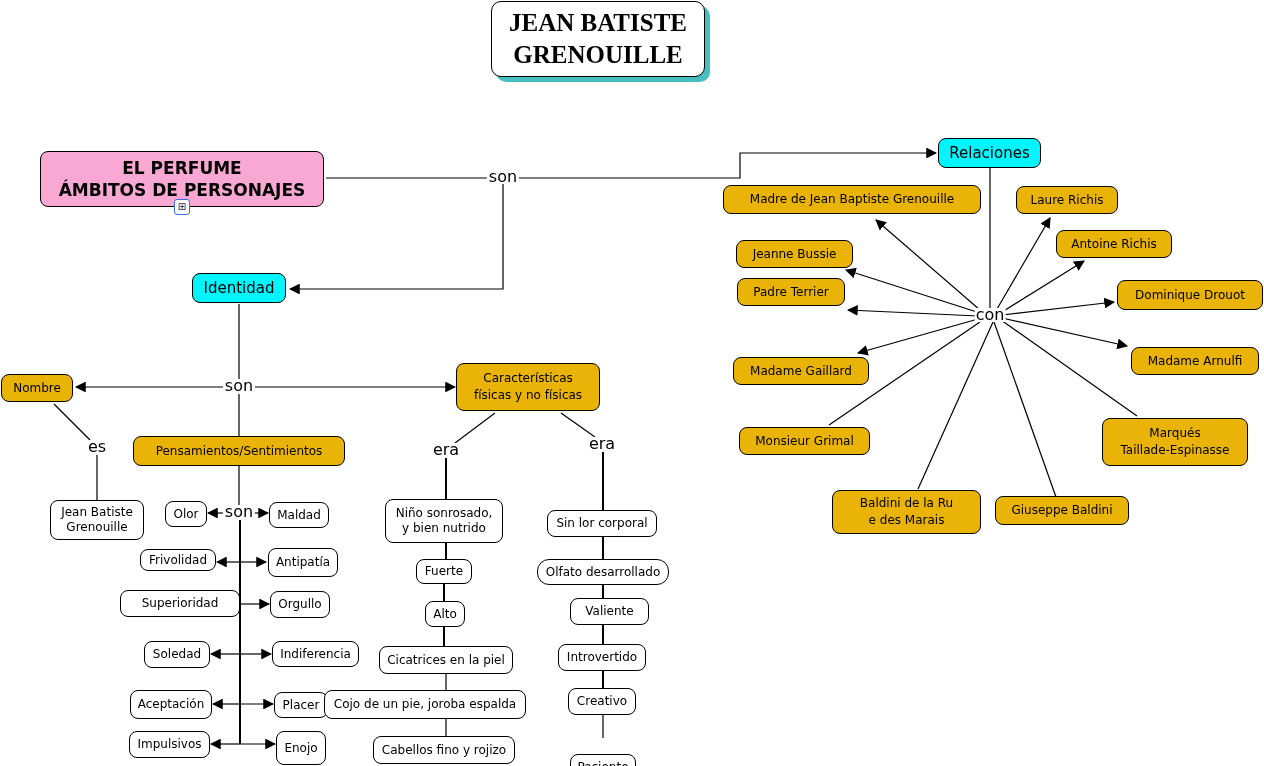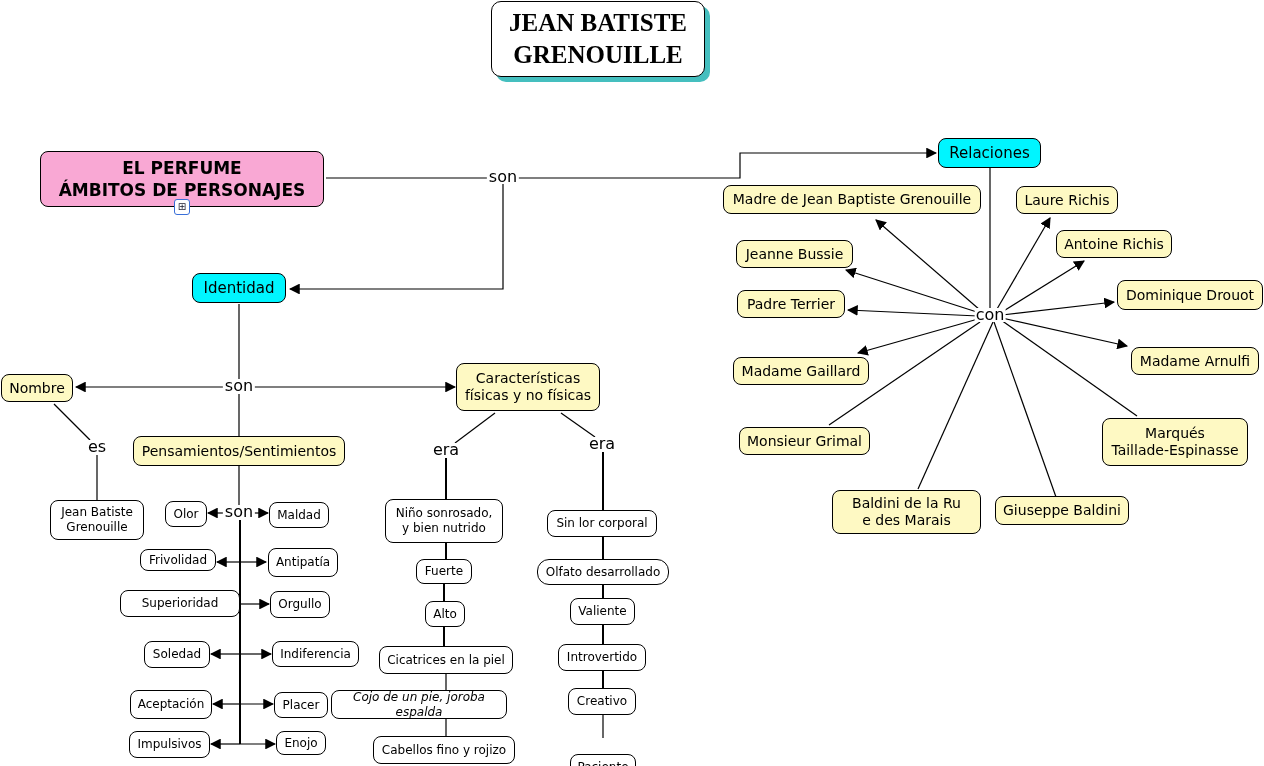--- a/index.html
+++ b/index.html
@@ -3,21 +3,21 @@
 <meta charset="utf-8">
 <style>
   html, body { margin: 0; padding: 0; background: #ffffff; }
   body { width: 1264px; height: 766px; position: relative; overflow: hidden;
          font-family: "DejaVu Sans", sans-serif; color: #000; }
   #edges { position: absolute; left: 0; top: 0; width: 1264px; height: 766px; }
   .node { position: absolute; box-sizing: border-box; border: 1px solid #000;
           border-radius: 8px; background: #fff; display: flex; align-items: center;
           justify-content: center; text-align: center; font-size: 12px;
           line-height: 15px; white-space: pre-line; padding: 0 4px; }
-  .node.grey { background: #fef9c3; font-size: 14px; line-height: 17px; }
+  .node.grey { background: #eab308; font-size: 12px; line-height: 17px; }
   .node.cyan { background: #00f5ff; font-size: 15px; border-radius: 8px; }
   .node.main { background: #f9a8d4; font-weight: bold; font-size: 17px; line-height: 22px;
                border-radius: 8px; }
   .node.title { font-family: "Liberation Serif", serif; font-weight: bold;
                 font-size: 25px; line-height: 32px; border-radius: 10px;
                 box-shadow: 5px 5px 0 #45bfbf; }
   .lbl { position: absolute; background: #fff; font-size: 16px; line-height: 14px;
          padding: 0 2px; transform: translate(-50%, -50%); white-space: nowrap; }
   .submap-icon { position: absolute; left: 174px; top: 199px; width: 14px; height: 14px;
                  border: 1px solid #3a6fd8; border-radius: 3px; background: #fff;
@@ -120,43 +120,43 @@
 <div class="node" style="left:120px;top:590px;width:120px;height:27px;">Superioridad</div>
 <div class="node" style="left:144px;top:641px;width:66px;height:27px;">Soledad</div>
 <div class="node" style="left:130px;top:690px;width:82px;height:29px;">Aceptación</div>
 <div class="node" style="left:129px;top:731px;width:81px;height:27px;">Impulsivos</div>
 
 <div class="node" style="left:269px;top:502px;width:60px;height:26px;">Maldad</div>
 <div class="node" style="left:268px;top:548px;width:70px;height:29px;">Antipatía</div>
 <div class="node" style="left:270px;top:591px;width:60px;height:27px;">Orgullo</div>
 <div class="node" style="left:272px;top:641px;width:87px;height:26px;">Indiferencia</div>
 <div class="node" style="left:274px;top:692px;width:54px;height:26px;">Placer</div>
-<div class="node" style="left:276px;top:731px;width:50px;height:24px;">Enojo</div>
+<div class="node" style="left:276px;top:731px;width:50px;height:34px;">Enojo</div>
 
 <div class="node" style="left:385px;top:499px;width:118px;height:44px;">Niño sonrosado,
 y bien nutrido</div>
 <div class="node" style="left:416px;top:559px;width:56px;height:25px;">Fuerte</div>
 <div class="node" style="left:425px;top:601px;width:40px;height:26px;">Alto</div>
 <div class="node" style="left:379px;top:646px;width:134px;height:28px;">Cicatrices en la piel</div>
-<div class="node" style="left:331px;top:690px;width:176px;height:29px;font-style:italic;">Cojo de un pie, joroba espalda</div>
+<div class="node" style="left:324px;top:690px;width:202px;height:29px;">Cojo de un pie, joroba espalda</div>
 <div class="node" style="left:373px;top:736px;width:142px;height:28px;">Cabellos fino y rojizo</div>
 
 <div class="node" style="left:547px;top:510px;width:110px;height:27px;">Sin lor corporal</div>
 <div class="node" style="left:537px;top:559px;width:132px;height:26px;border-radius:12px;">Olfato desarrollado</div>
-<div class="node" style="left:570px;top:598px;width:65px;height:27px;">Valiente</div>
+<div class="node" style="left:570px;top:598px;width:79px;height:27px;">Valiente</div>
 <div class="node" style="left:558px;top:644px;width:88px;height:27px;">Introvertido</div>
 <div class="node" style="left:568px;top:688px;width:68px;height:27px;">Creativo</div>
 <div class="node" style="left:570px;top:738px;width:66px;height:26px;margin-top:16px;">Paciente</div>
 
 <div class="node cyan" style="left:938px;top:138px;width:103px;height:30px;">Relaciones</div>
 <div class="node grey" style="left:723px;top:185px;width:258px;height:29px;">Madre de Jean Baptiste Grenouille</div>
 <div class="node grey" style="left:1016px;top:186px;width:102px;height:28px;">Laure Richis</div>
 <div class="node grey" style="left:736px;top:240px;width:117px;height:28px;">Jeanne Bussie</div>
 <div class="node grey" style="left:1056px;top:230px;width:116px;height:28px;">Antoine Richis</div>
-<div class="node grey" style="left:737px;top:290px;width:108px;height:28px;">Padre Terrier</div>
+<div class="node grey" style="left:737px;top:278px;width:108px;height:28px;">Padre Terrier</div>
 <div class="node grey" style="left:1117px;top:280px;width:146px;height:30px;">Dominique Drouot</div>
 <div class="node grey" style="left:733px;top:357px;width:136px;height:28px;">Madame Gaillard</div>
 <div class="node grey" style="left:1131px;top:347px;width:128px;height:28px;">Madame Arnulfi</div>
 <div class="node grey" style="left:739px;top:427px;width:131px;height:28px;">Monsieur Grimal</div>
 <div class="node grey" style="left:1102px;top:418px;width:146px;height:48px;">Marqués
 Taillade-Espinasse</div>
 <div class="node grey" style="left:832px;top:490px;width:149px;height:44px;">Baldini de la Ru
 e des Marais</div>
 <div class="node grey" style="left:995px;top:496px;width:134px;height:29px;">Giuseppe Baldini</div>
 

